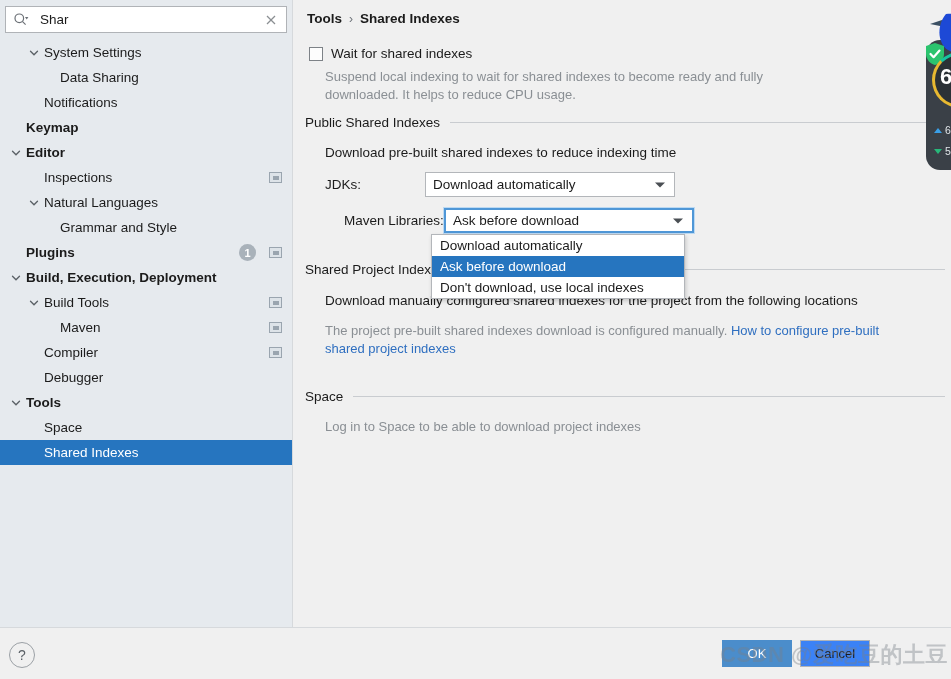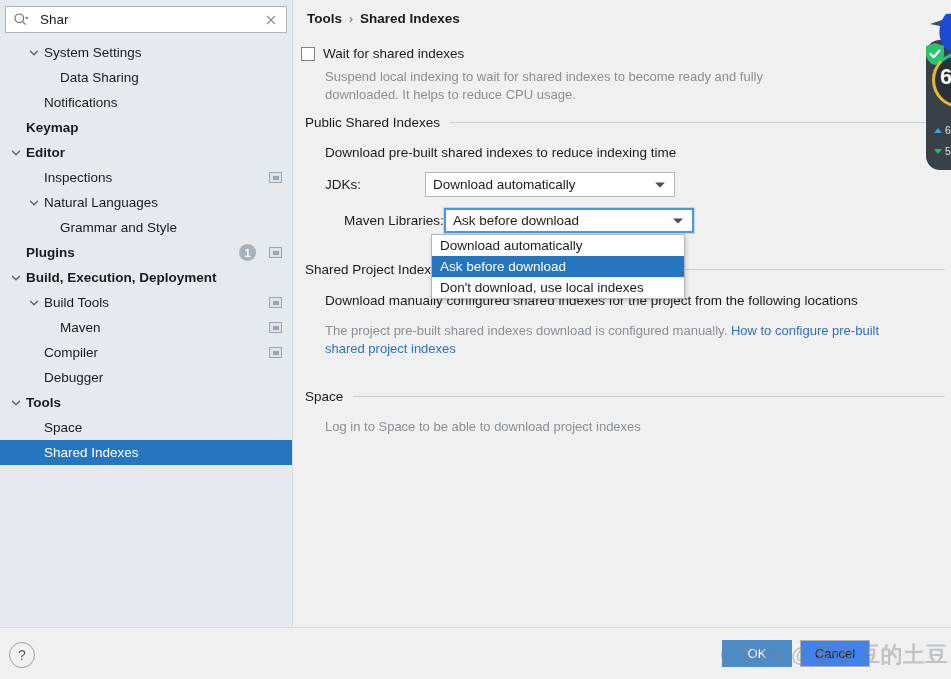--- a/index.html
+++ b/index.html
@@ -114,21 +114,21 @@
     background: #f0f0f0;
   }
   .breadcrumb {
     position: absolute; left: 14px; top: 11px;
     font-size: 13.5px; font-weight: bold; color: #1b1b1b;
     display: flex; align-items: center; gap: 7px;
   }
   .crumb-sep { color: #6c7278; font-weight: normal; font-size: 12px; }
 
   .checkbox-row {
-    position: absolute; left: 8px; top: 46px;
+    position: absolute; left: 16px; top: 46px;
     display: flex; align-items: center;
   }
   .cbx {
     width: 14px; height: 14px;
     border: 1px solid #7d8287;
     background: #fdfdfd;
     box-sizing: border-box;
   }
   .cbx-label {
     margin-left: 8px;

